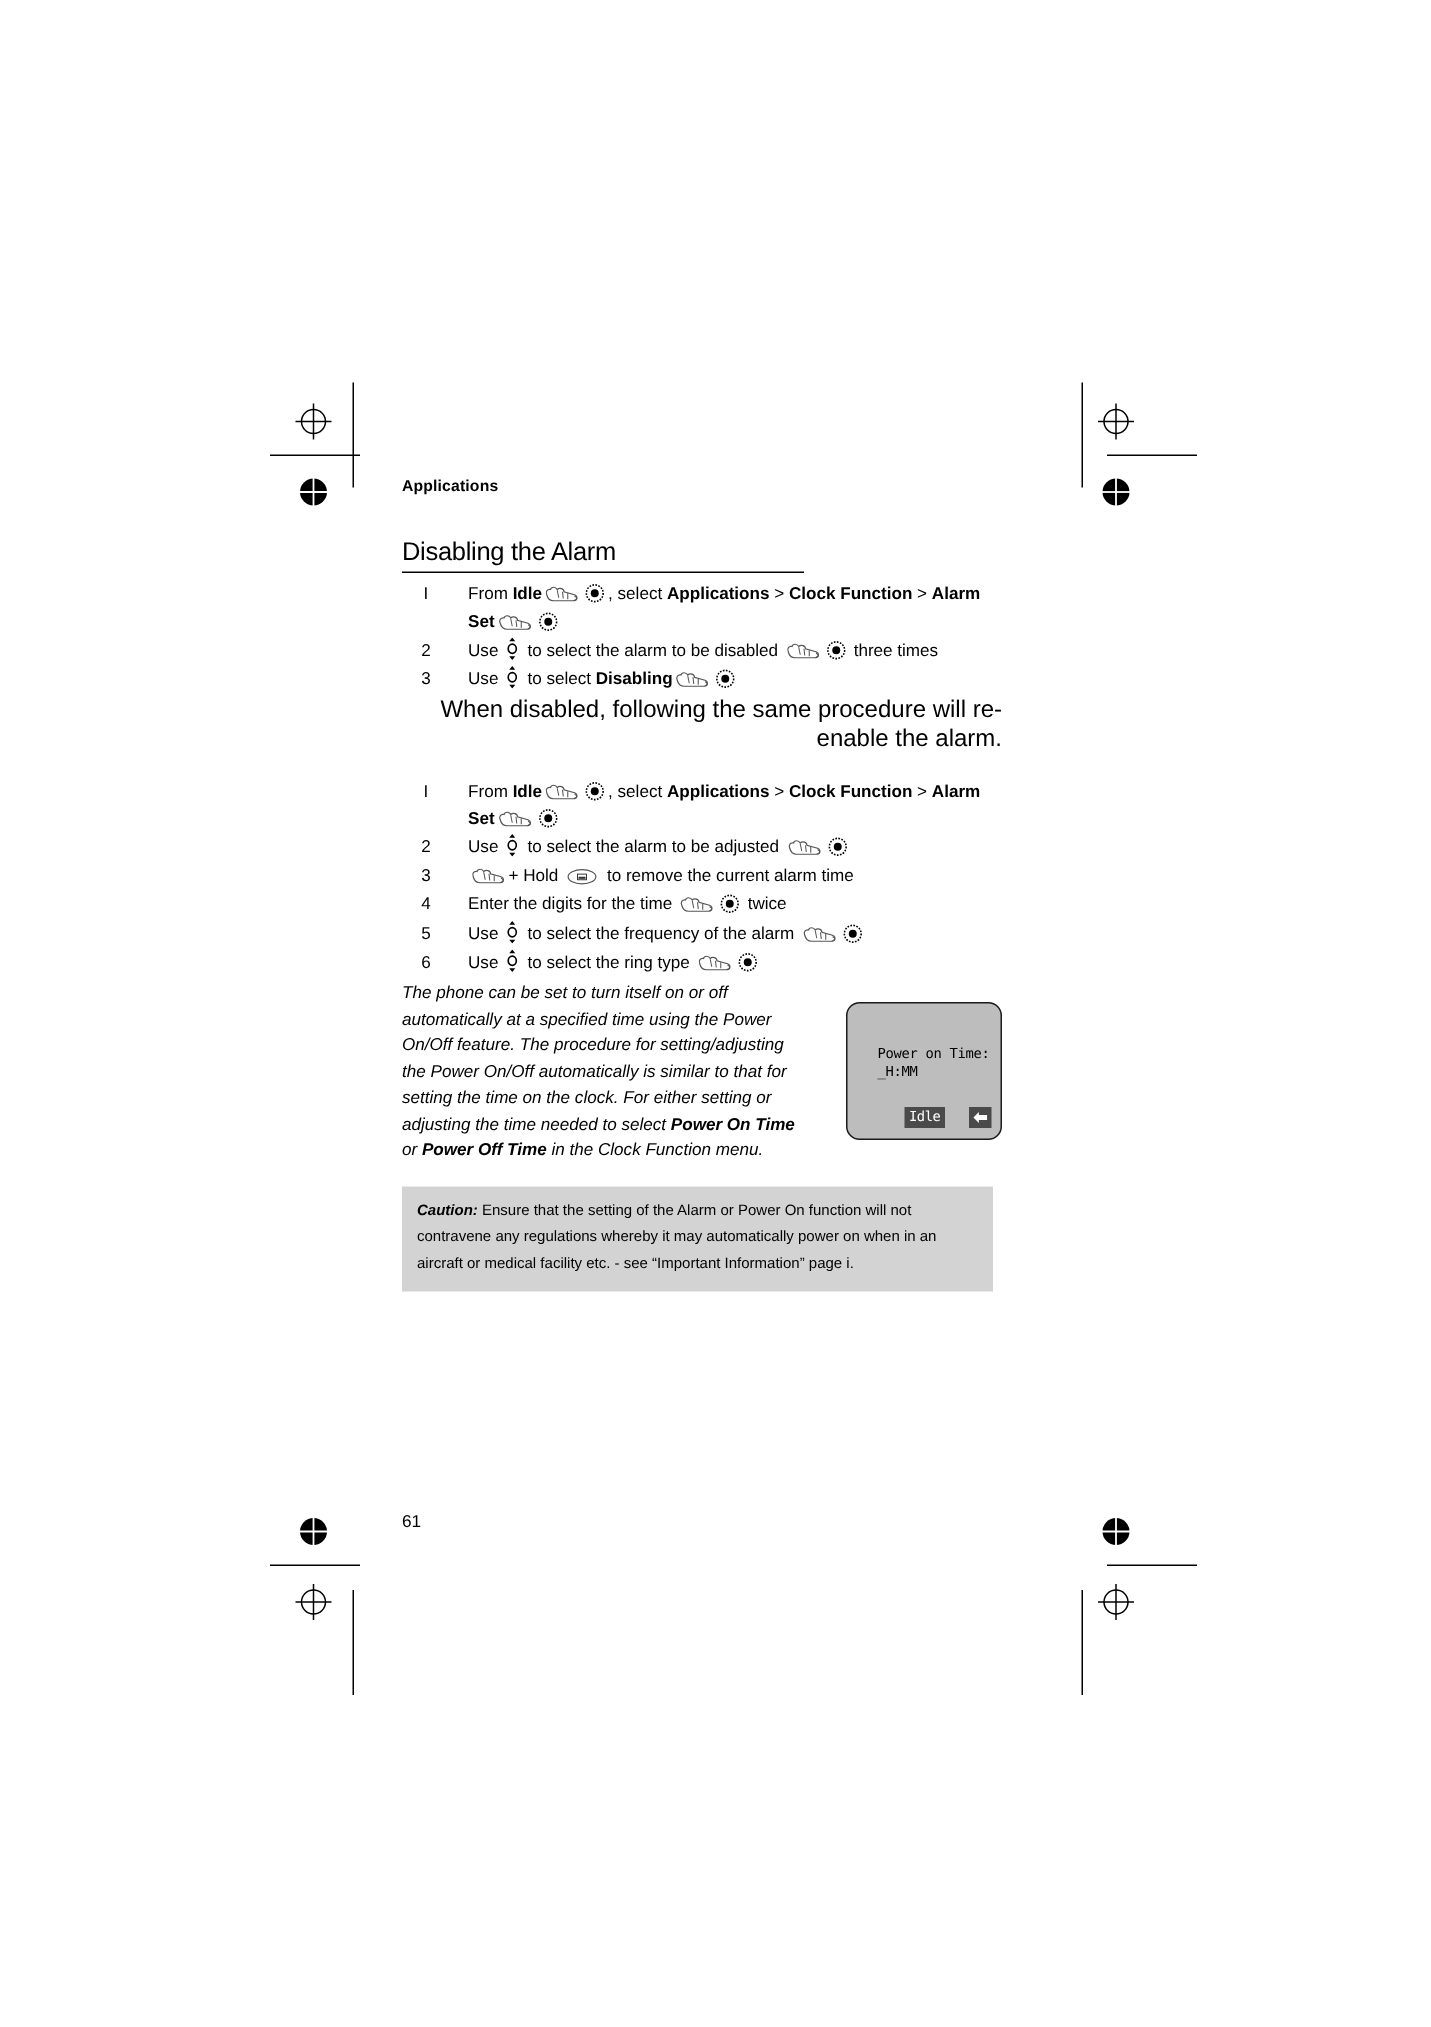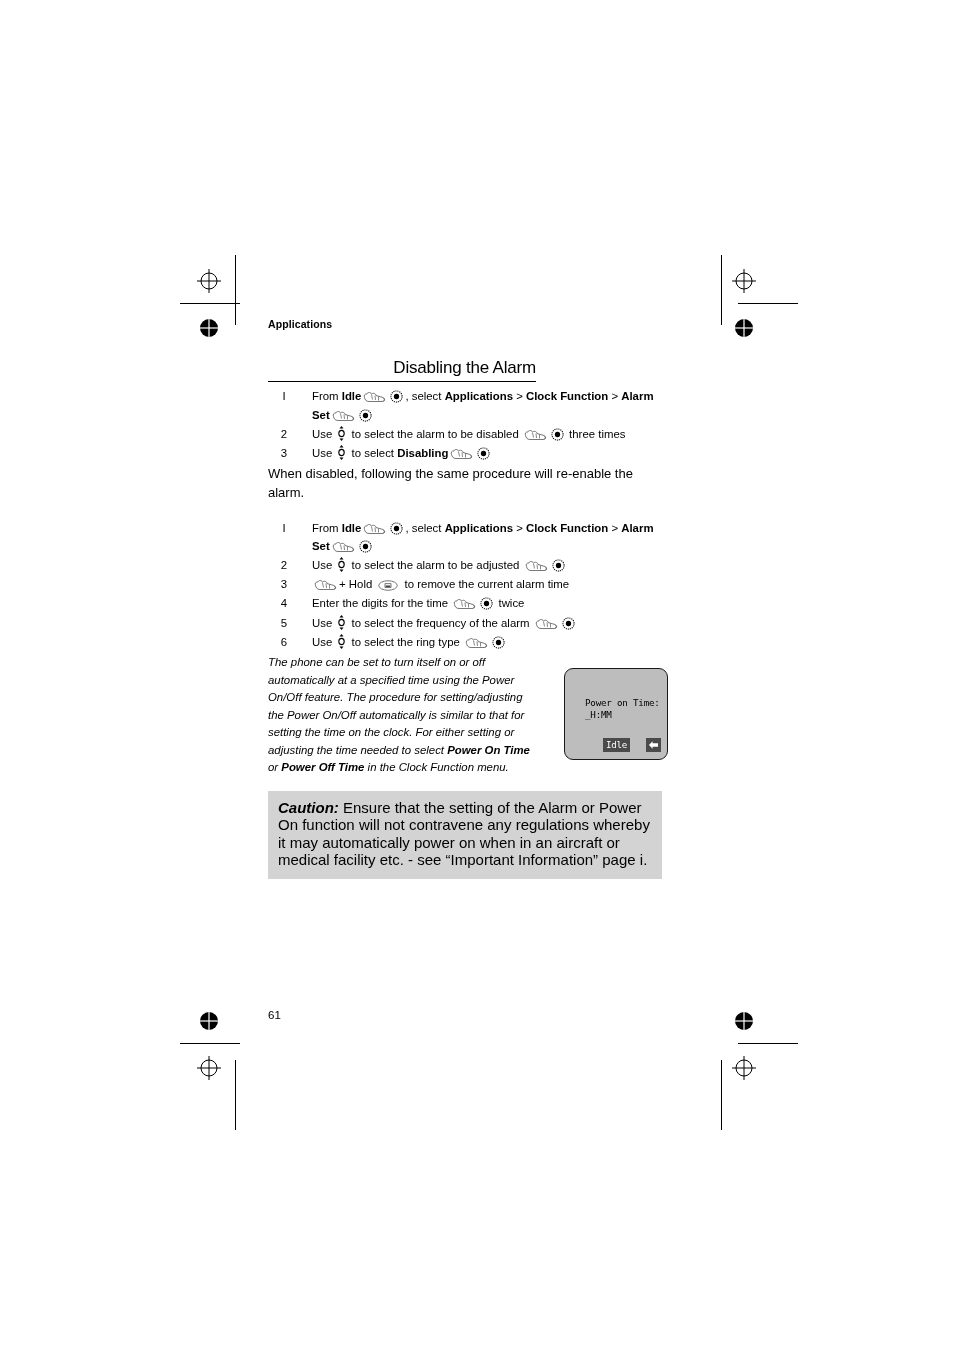--- a/index.html
+++ b/index.html
@@ -55,21 +55,21 @@
 
   h2.section-head {
     font-size: 17px;
     font-weight: normal;
     letter-spacing: -0.2px;
     margin: 0 0 2px 0;
     padding: 0 0 3px 0;
     border-bottom: 1.2px solid #000;
     display: block;
   }
-  h2.section-head.wide { width: 268px; text-align: right; }
+  h2.section-head.wide { width: 268px; }
 
   h1.chapter-head {
     font-size: 21px;
     font-weight: normal;
     letter-spacing: -0.3px;
     margin: 22px 0 3px 0;
     padding: 0 0 3px 0;
     border-bottom: 1.6px solid #000;
     width: 268px;
     display: block;
@@ -91,23 +91,24 @@
     position: absolute;
     left: 10px;
     top: 0;
     width: 12px;
     text-align: center;
     font-size: 11.4px;
   }
   .b { font-weight: bold; }
 
   p.body-text {
-    font-size: 13px;
+    font-size: 16px;
     line-height: 18.6px;
     margin: 3px 0 0 0;
+    text-align: right;
   }
 
   
   .ic {
     display: inline-block;
     vertical-align: -3px;
     line-height: 0;
   }
   .ic-hand { width: 23px; height: 12px; margin: 0 2px; }
   .ic-ok   { width: 13px; height: 13px; margin: 0 2px; vertical-align: -3px;}
@@ -173,21 +174,21 @@
   }
   .backkey svg { display:block; }
 
   
   .caution {
     margin-top: 14px;
     width: 394px;
     background: #d3d3d3;
     padding: 8px 10px 10px 10px;
     box-sizing: border-box;
-    font-size: 15px;
+    font-size: 10px;
     line-height: 17.5px;
   }
   .caution .lbl {
     font-weight: bold;
     font-style: italic;
   }
 
   
   .folio {
     position: absolute;

